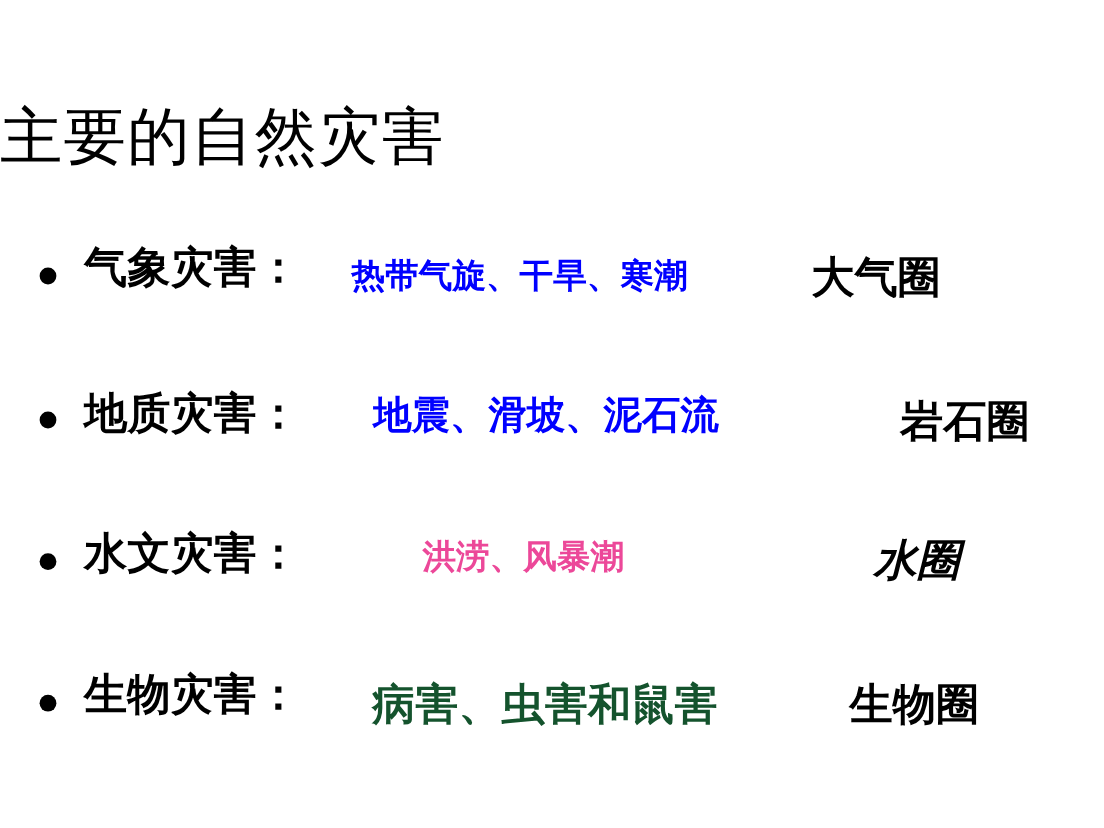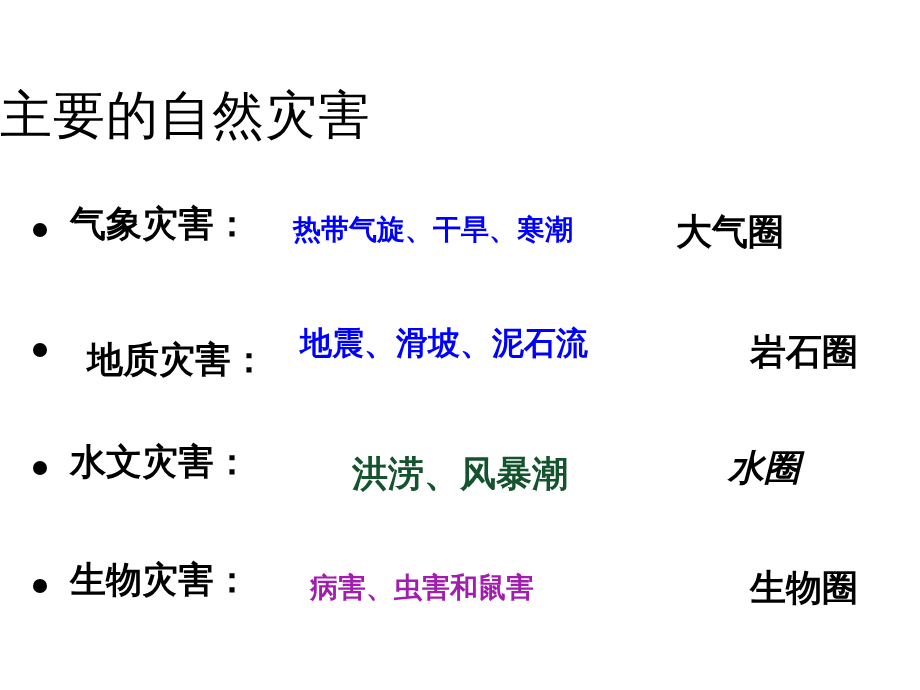--- a/index.html
+++ b/index.html
@@ -71,31 +71,31 @@
 
   <div class="row" style="top:202px;">
     <span class="bullet" style="top:21px;"></span>
     <span class="category" style="top:0px;">气象灾害：</span>
     <span class="examples" style="left:293px; top:6px; font-size:28px; color:#0000ff;">热带气旋、干旱、寒潮</span>
     <span class="sphere" style="left:676px; top:8px;">大气圈</span>
   </div>
 
   <div class="row" style="top:322px;">
     <span class="bullet" style="top:21px;"></span>
-    <span class="category" style="top:16px;margin-left:17px;">地质灾害：</span>
-    <span class="examples" style="left:300px; top:2px; font-size:32px; color:#0000ff;font-family:Liberation Mono, monospace;">地震、滑坡、泥石流</span>
+    <span class="category" style="top:2px;">地质灾害：</span>
+    <span class="examples" style="left:311px; top:2px; font-size:32px; color:#0000ff;">地震、滑坡、泥石流</span>
     <span class="sphere" style="left:707px; top:8px;margin-left:43px;">岩石圈</span>
   </div>
 
   <div class="row" style="top:440px;">
     <span class="bullet" style="top:21px;"></span>
     <span class="category" style="top:0px;">水文灾害：</span>
-    <span class="examples" style="left:352px; top:12px; font-size:36px; color:#14532d;">洪涝、风暴潮</span>
+    <span class="examples" style="left:352px; top:2px; font-size:28px; color:#ec4899;">洪涝、风暴潮</span>
     <span class="sphere" style="left:728px; top:6px;font-style:italic;">水圈</span>
   </div>
 
   <div class="row" style="top:558px;padding-left:47px;">
     <span class="bullet" style="top:21px;"></span>
     <span class="category" style="top:0px;">生物灾害：</span>
-    <span class="examples" style="left:310px; top:8px; font-size:28px; color:#a21caf;">病害、虫害和鼠害</span>
-    <span class="sphere" style="left:708px; top:8px;margin-left:42px;">生物圈</span>
+    <span class="examples" style="left:310px; top:8px; font-size:36px; color:#14532d;">病害、虫害和鼠害</span>
+    <span class="sphere" style="left:708px; top:8px;">生物圈</span>
   </div>
 </div>
 
 </body></html>

